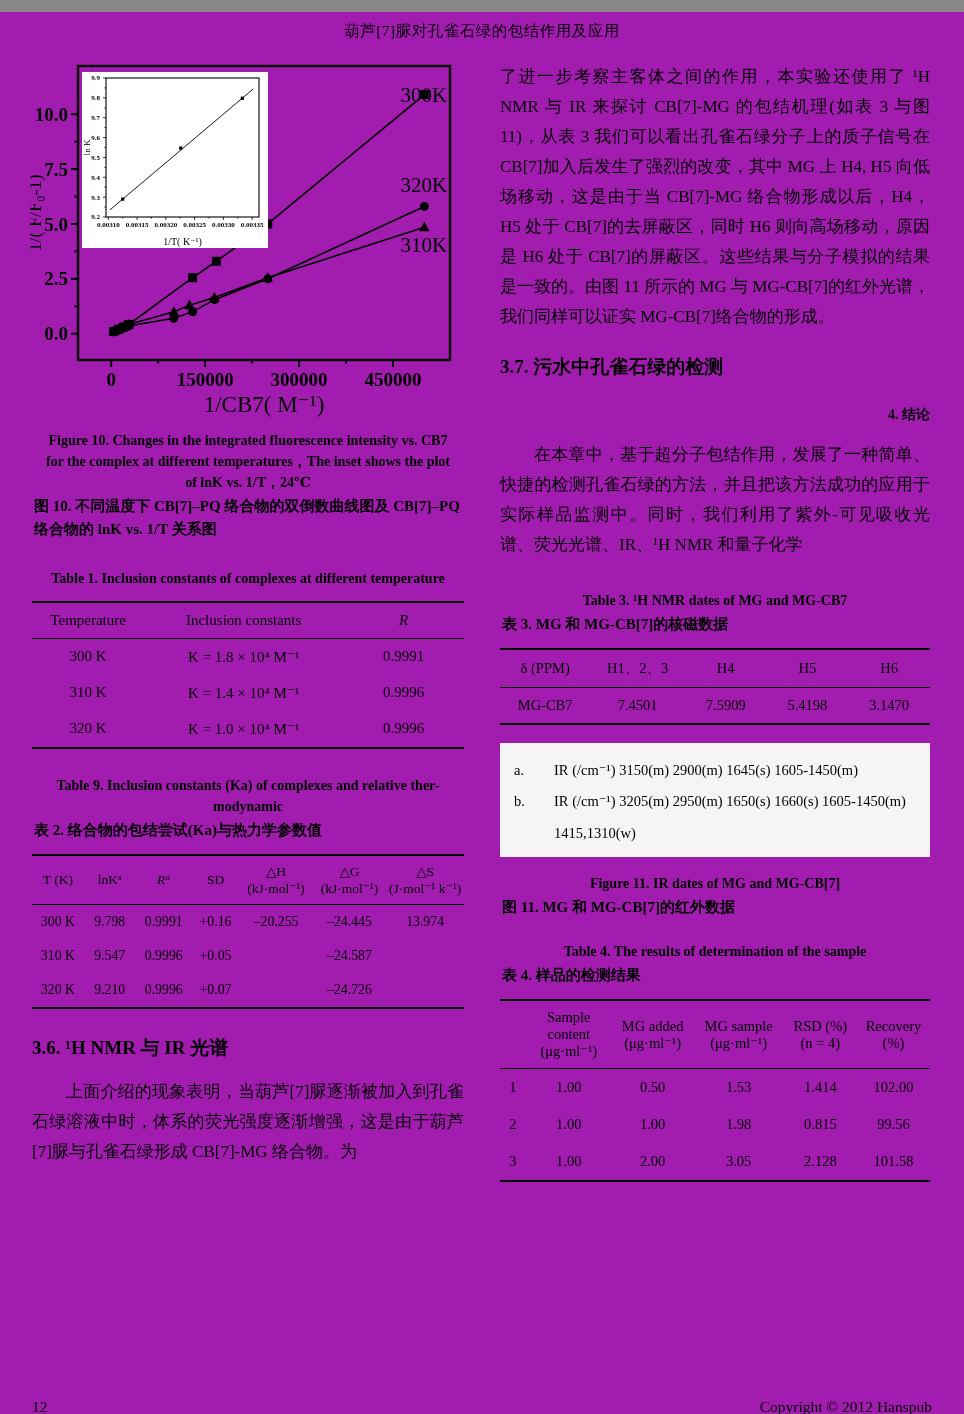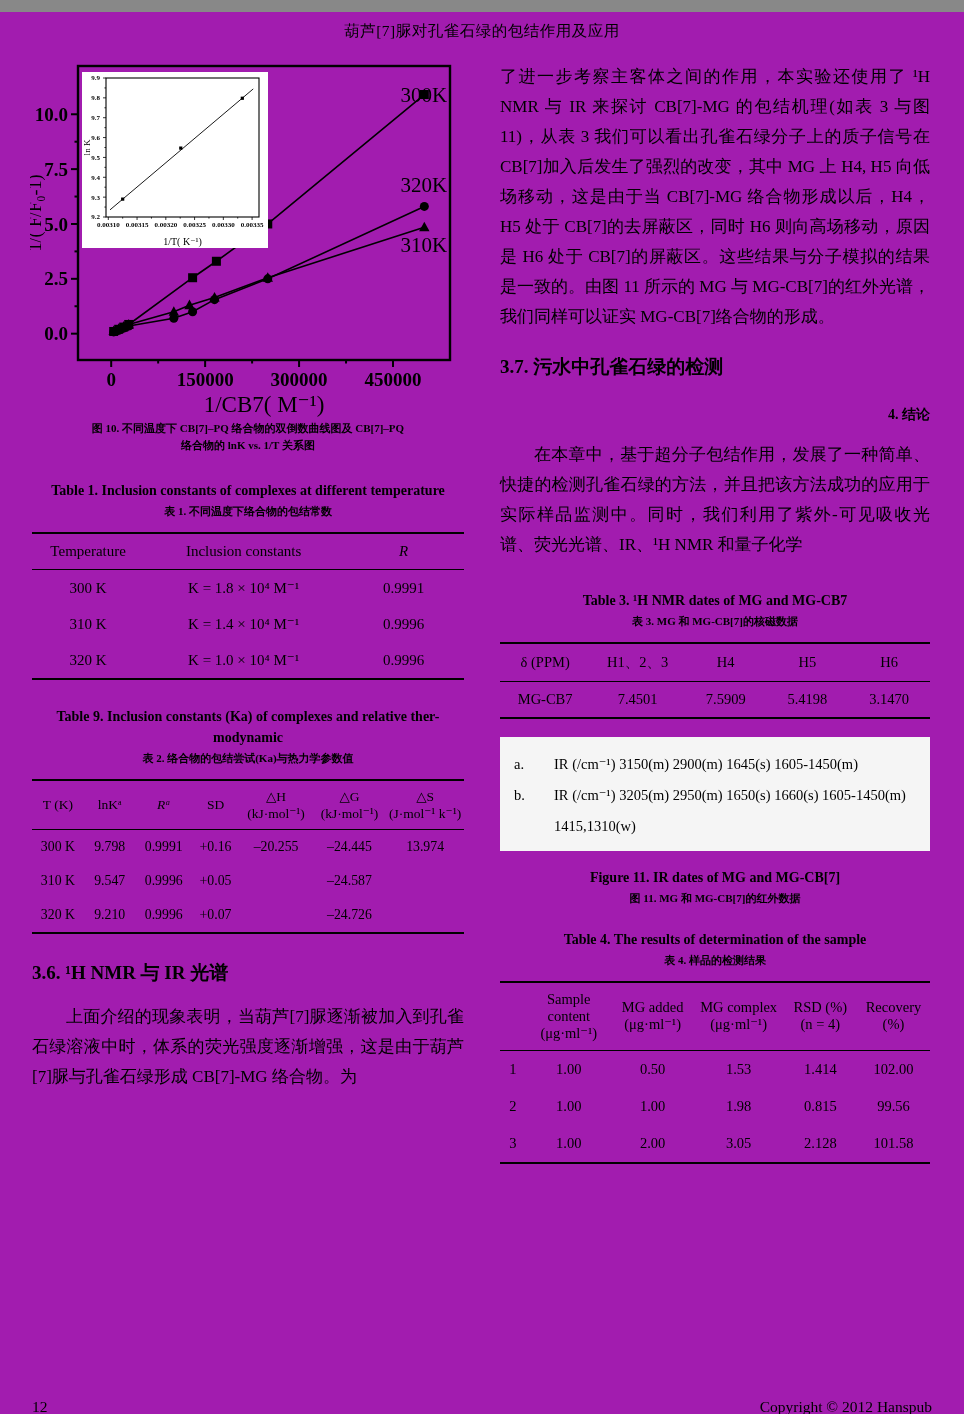--- a/index.html
+++ b/index.html
@@ -14,21 +14,21 @@
 
   
   .chart-wrap { position:relative; width:436px; height:356px; margin-left:-2px; }
   .chart-inset { position:absolute; left:52px; top:10px; background:#fff; }
 
   .caption, .table-title {
     text-align:center; font-weight:bold; font-size:14px; line-height:1.5;
     white-space:pre-line; margin:12px 2px 0 2px;
   }
   .caption-zh, .table-title-zh {
-    text-align:center; font-weight:bold; font-size:11px; line-height:1.55;
+    text-align:left; font-weight:bold; font-size:15px; line-height:1.55;
     white-space:pre-line; margin:2px 2px 0 2px;
   }
   .table-title { margin-top:26px; }
 
   table.data-table { border-collapse:collapse; width:100%; margin-top:12px; }
   table.data-table th, table.data-table td {
     text-align:center; white-space:pre-line; font-weight:normal; vertical-align:middle;
   }
   table.data-table th { border-top:2px solid #000; border-bottom:1.5px solid #000; }
   table.data-table tbody tr:last-child td { border-bottom:2px solid #000; }
@@ -171,25 +171,27 @@
             <text x="18" y="8.45" text-anchor="end" font-size="7" font-weight="bold" font-family="&quot;Liberation Serif&quot;,&quot;DejaVu Serif&quot;,serif">9.9</text>
             <line x1="28.026315789473717" y1="137.85142857142833" x2="171.24812030075188" y2="16.9214285714285" stroke="#000" stroke-width="0.9"></line>
             <rect x="39.08045112781975" y="125.52857142857148" width="3.2" height="3.2" fill="#000"></rect>
             <rect x="97.17443609022571" y="74.49571428571414" width="3.2" height="3.2" fill="#000"></rect>
             <rect x="158.7195488721805" y="24.654285714285745" width="3.2" height="3.2" fill="#000"></rect>
             <text x="100.5" y="173" text-anchor="middle" font-size="10" font-family="&quot;Liberation Serif&quot;,&quot;DejaVu Serif&quot;,serif">1/T( K⁻¹)</text>
             <text x="8" y="75.5" text-anchor="middle" font-size="9" font-family="&quot;Liberation Serif&quot;,&quot;DejaVu Serif&quot;,serif" transform="rotate(-90 8 75.5)">ln K</text>
           </svg>
       </div>
 
+      <div class="caption">Figure 10. Changes in the integrated fluorescence intensity vs. CB7
+for the complex at different temperatures，The inset shows the plot
+of lnK vs. 1/T，24℃</div>
       <div class="caption-zh">图 10. 不同温度下 CB[7]–PQ 络合物的双倒数曲线图及 CB[7]–PQ
 络合物的 lnK vs. 1/T 关系图</div>
 
       <div class="table-title">Table 1. Inclusion constants of complexes at different temperature</div>
-      <div class="table-title-zh">表 1. 不同温度下络合物的包结常数</div>
       <table class="data-table t1">
         <thead>
           <tr>
             <th style="width:26%">Temperature</th>
             <th style="width:46%">Inclusion constants</th>
             <th style="width:28%; font-style:italic">R</th>
           </tr>
         </thead>
         <tbody>
           <tr>
@@ -317,21 +319,21 @@
       <div class="table-title-zh">表 4.  样品的检测结果</div>
       <table class="data-table t4">
         <thead>
           <tr>
             <th style="width:6%"></th>
             <th style="width:20%">Sample
 content
 (μg·ml⁻¹)</th>
             <th style="width:19%">MG added
 (μg·ml⁻¹)</th>
-            <th style="width:21%">MG complex
+            <th style="width:21%">MG sample
 (μg·ml⁻¹)</th>
             <th style="width:17%">RSD (%)
 (n = 4)</th>
             <th style="width:17%">Recovery
 (%)</th>
           </tr>
         </thead>
         <tbody>
           <tr>
             <td>1</td>

